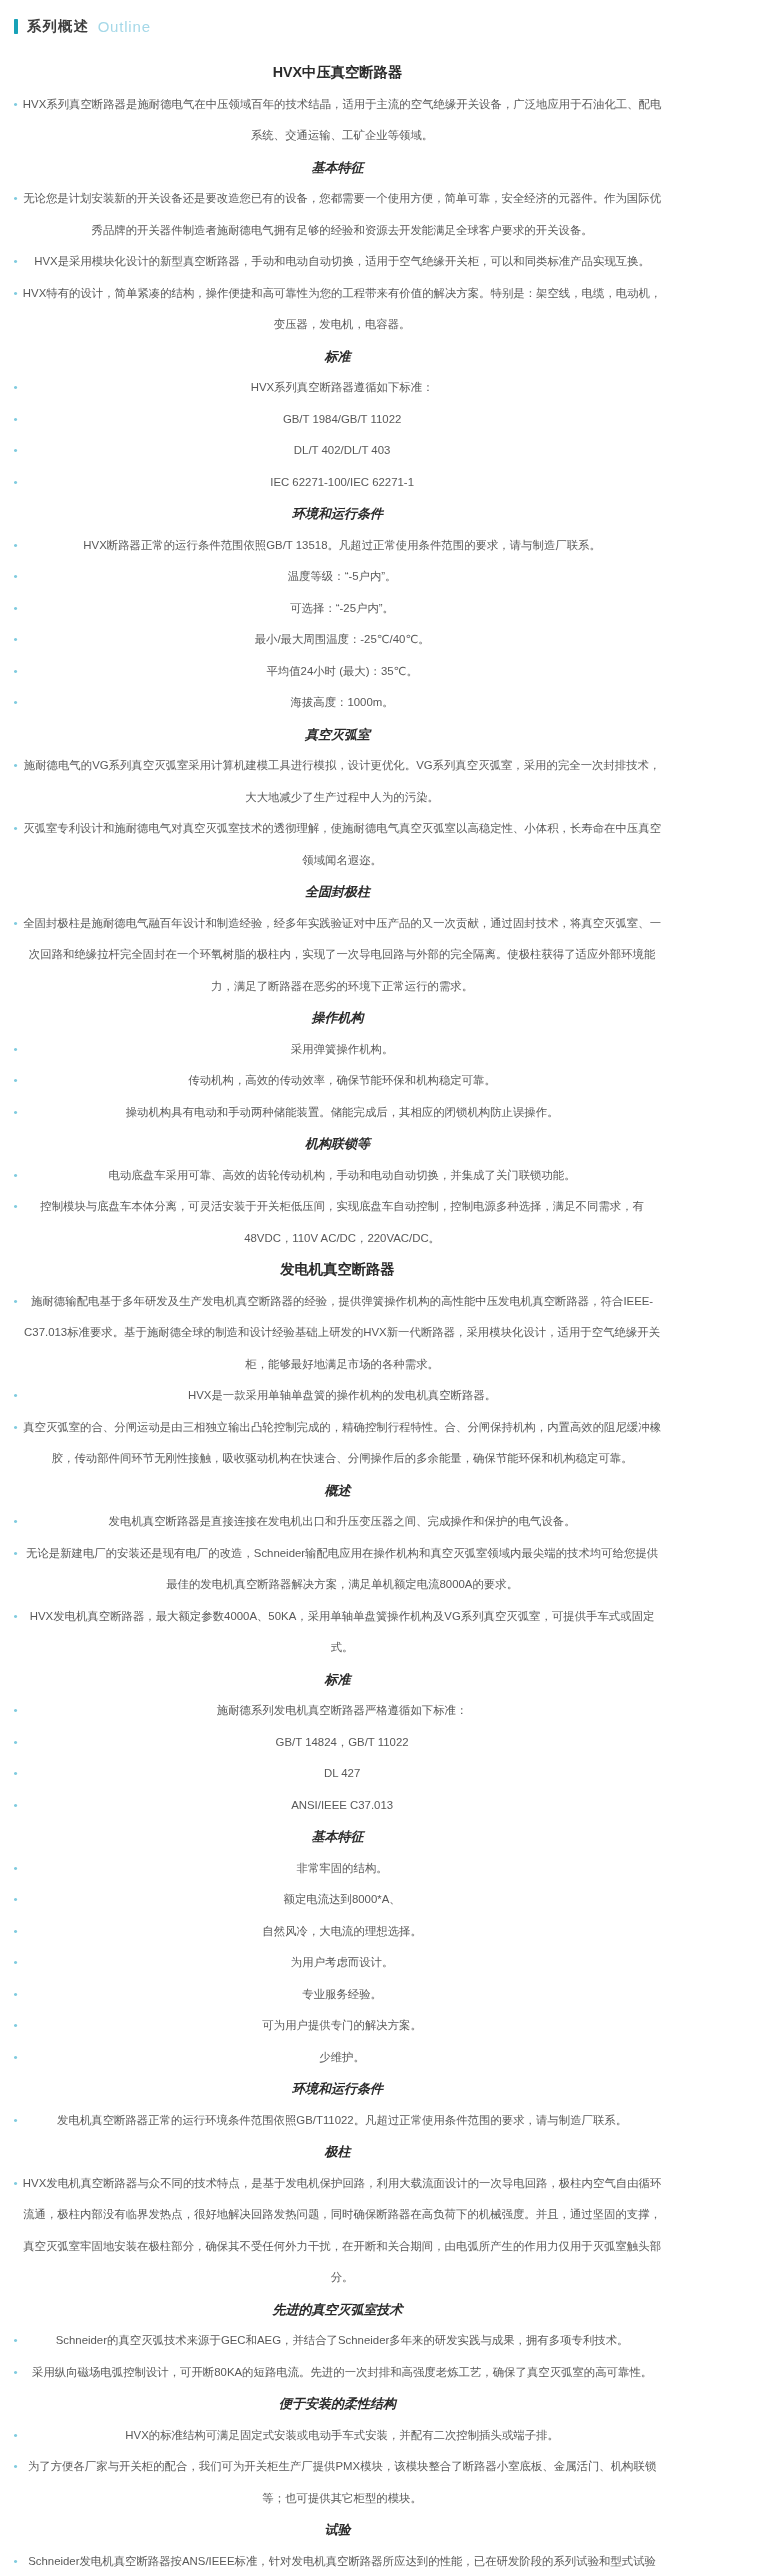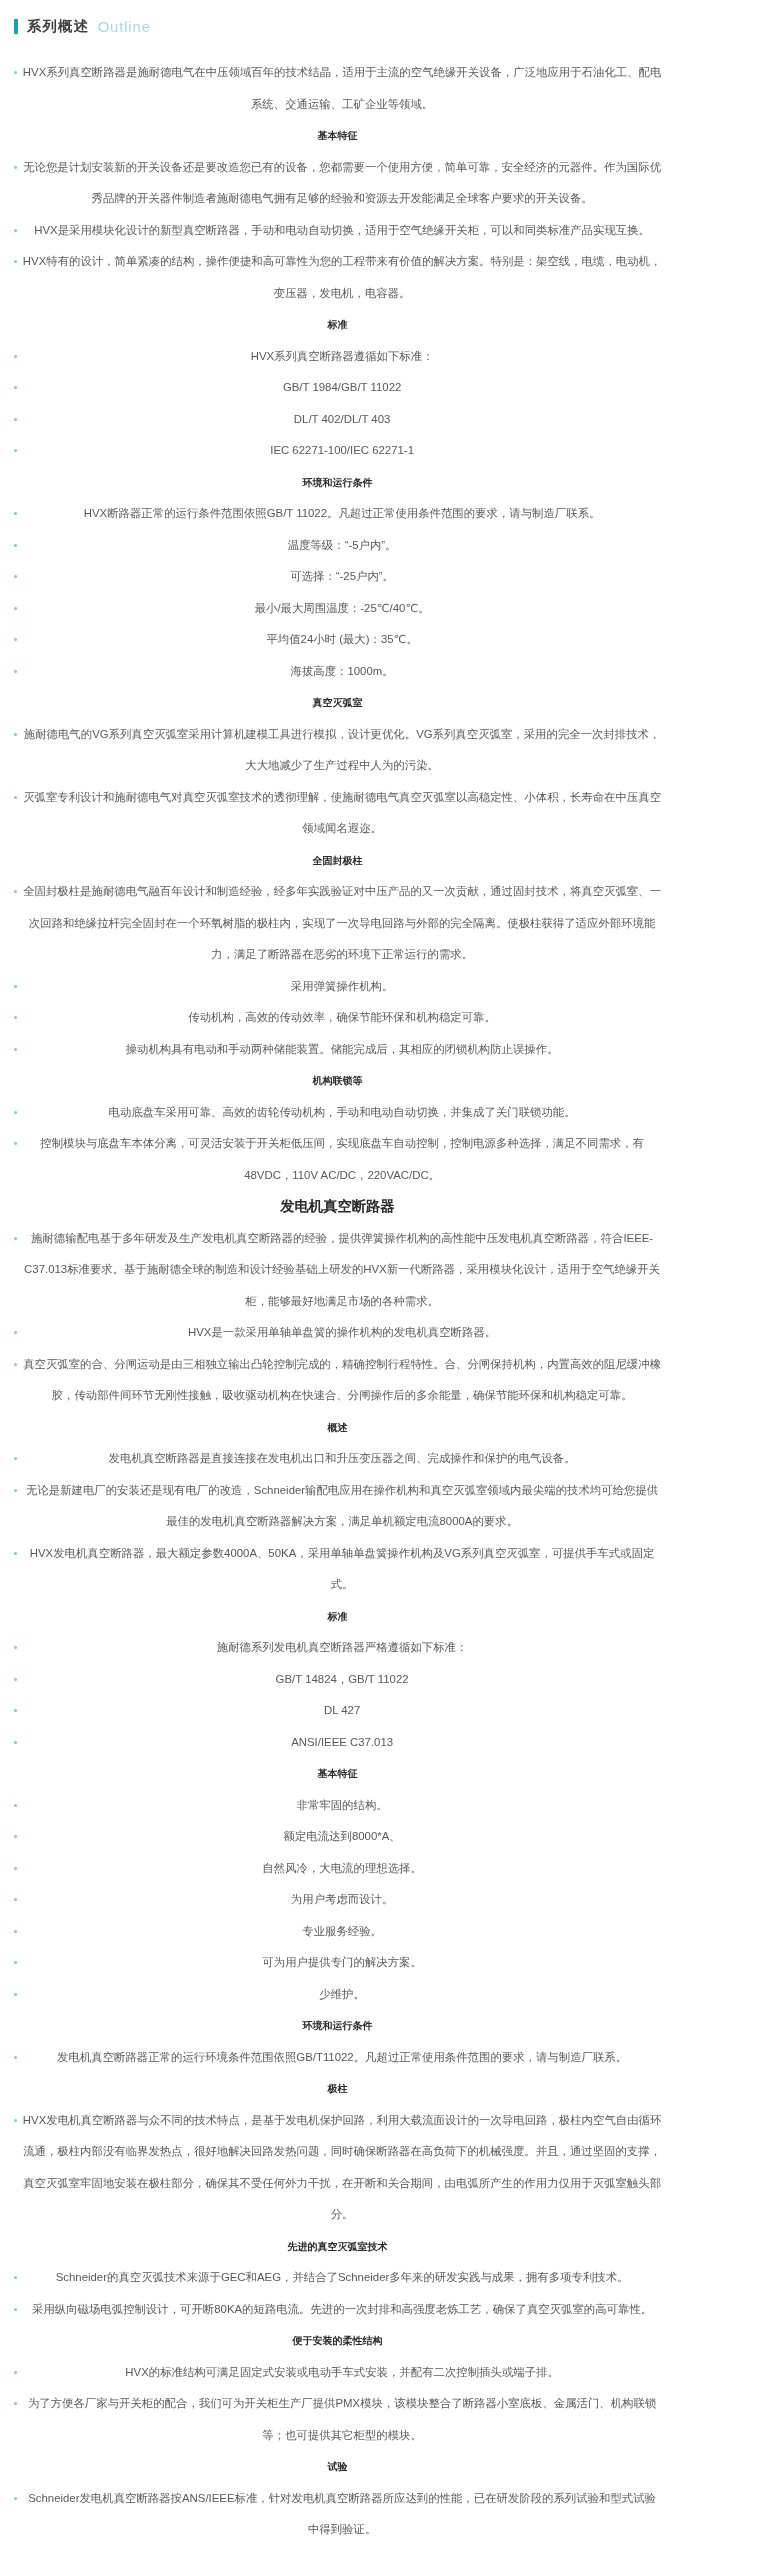--- a/index.html
+++ b/index.html
@@ -43,64 +43,67 @@
     line-height:31.5px;
     color:var(--body);
     margin:0;
   }
   .h1{
     font-size:14.3px;
     font-weight:700;
     color:var(--heading);
   }
   .h2{
-    font-size:10px;
+    font-size:13px;
     font-weight:700;
     color:var(--heading);
+    font-style:italic;
   }
   .bullet{position:relative;padding-left:9.3px;}
   .dot{
     position:absolute;left:0;top:0;
     color:var(--bullet);
     font-size:11.8px;
   }
   .plain{padding-left:9.3px;}
 </style>
 </head>
 <body>
 
 <div class="page">
   <div class="doc-header">
     <span class="accent-bar"></span>
     <span class="title-zh">系列概述</span>
     <span class="title-en">Outline</span>
   </div>
   <div class="content">
+      <div class="line h1">HVX中压真空断路器</div>
       <div class="line bullet"><span class="dot">•</span><span>HVX系列真空断路器是施耐德电气在中压领域百年的技术结晶，适用于主流的空气绝缘开关设备，广泛地应用于石油化工、配电系统、交通运输、工矿企业等领域。</span></div>
       <div class="line h2">基本特征</div>
       <div class="line bullet"><span class="dot">•</span><span>无论您是计划安装新的开关设备还是要改造您已有的设备，您都需要一个使用方便，简单可靠，安全经济的元器件。作为国际优秀品牌的开关器件制造者施耐德电气拥有足够的经验和资源去开发能满足全球客户要求的开关设备。</span></div>
       <div class="line bullet"><span class="dot">•</span><span>HVX是采用模块化设计的新型真空断路器，手动和电动自动切换，适用于空气绝缘开关柜，可以和同类标准产品实现互换。</span></div>
       <div class="line bullet"><span class="dot">•</span><span>HVX特有的设计，简单紧凑的结构，操作便捷和高可靠性为您的工程带来有价值的解决方案。特别是：架空线，电缆，电动机，变压器，发电机，电容器。</span></div>
       <div class="line h2">标准</div>
       <div class="line bullet"><span class="dot">•</span><span>HVX系列真空断路器遵循如下标准：</span></div>
       <div class="line bullet"><span class="dot">•</span><span>GB/T 1984/GB/T 11022</span></div>
       <div class="line bullet"><span class="dot">•</span><span>DL/T 402/DL/T 403</span></div>
       <div class="line bullet"><span class="dot">•</span><span>IEC 62271-100/IEC 62271-1</span></div>
       <div class="line h2">环境和运行条件</div>
-      <div class="line bullet"><span class="dot">•</span><span>HVX断路器正常的运行条件范围依照GB/T 11022。凡超过正常使用条件范围的要求，请与制造厂联系。</span></div>
+      <div class="line bullet"><span class="dot">•</span><span>HVX断路器正常的运行条件范围依照GB/T 13518。凡超过正常使用条件范围的要求，请与制造厂联系。</span></div>
       <div class="line bullet"><span class="dot">•</span><span>温度等级：“-5户内”。</span></div>
       <div class="line bullet"><span class="dot">•</span><span>可选择：“-25户内”。</span></div>
       <div class="line bullet"><span class="dot">•</span><span>最小/最大周围温度：-25℃/40℃。</span></div>
       <div class="line bullet"><span class="dot">•</span><span>平均值24小时 (最大)：35℃。</span></div>
       <div class="line bullet"><span class="dot">•</span><span>海拔高度：1000m。</span></div>
       <div class="line h2">真空灭弧室</div>
       <div class="line bullet"><span class="dot">•</span><span>施耐德电气的VG系列真空灭弧室采用计算机建模工具进行模拟，设计更优化。VG系列真空灭弧室，采用的完全一次封排技术，大大地减少了生产过程中人为的污染。</span></div>
       <div class="line bullet"><span class="dot">•</span><span>灭弧室专利设计和施耐德电气对真空灭弧室技术的透彻理解，使施耐德电气真空灭弧室以高稳定性、小体积，长寿命在中压真空领域闻名遐迩。</span></div>
       <div class="line h2">全固封极柱</div>
       <div class="line bullet"><span class="dot">•</span><span>全固封极柱是施耐德电气融百年设计和制造经验，经多年实践验证对中压产品的又一次贡献，通过固封技术，将真空灭弧室、一次回路和绝缘拉杆完全固封在一个环氧树脂的极柱内，实现了一次导电回路与外部的完全隔离。使极柱获得了适应外部环境能力，满足了断路器在恶劣的环境下正常运行的需求。</span></div>
+      <div class="line h2">操作机构</div>
       <div class="line bullet"><span class="dot">•</span><span>采用弹簧操作机构。</span></div>
       <div class="line bullet"><span class="dot">•</span><span>传动机构，高效的传动效率，确保节能环保和机构稳定可靠。</span></div>
       <div class="line bullet"><span class="dot">•</span><span>操动机构具有电动和手动两种储能装置。储能完成后，其相应的闭锁机构防止误操作。</span></div>
       <div class="line h2">机构联锁等</div>
       <div class="line bullet"><span class="dot">•</span><span>电动底盘车采用可靠、高效的齿轮传动机构，手动和电动自动切换，并集成了关门联锁功能。</span></div>
       <div class="line bullet"><span class="dot">•</span><span>控制模块与底盘车本体分离，可灵活安装于开关柜低压间，实现底盘车自动控制，控制电源多种选择，满足不同需求，有48VDC，110V AC/DC，220VAC/DC。</span></div>
       <div class="line h1">发电机真空断路器</div>
       <div class="line bullet"><span class="dot">•</span><span>施耐德输配电基于多年研发及生产发电机真空断路器的经验，提供弹簧操作机构的高性能中压发电机真空断路器，符合IEEE-C37.013标准要求。基于施耐德全球的制造和设计经验基础上研发的HVX新一代断路器，采用模块化设计，适用于空气绝缘开关柜，能够最好地满足市场的各种需求。</span></div>
       <div class="line bullet"><span class="dot">•</span><span>HVX是一款采用单轴单盘簧的操作机构的发电机真空断路器。</span></div>
       <div class="line bullet"><span class="dot">•</span><span>真空灭弧室的合、分闸运动是由三相独立输出凸轮控制完成的，精确控制行程特性。合、分闸保持机构，内置高效的阻尼缓冲橡胶，传动部件间环节无刚性接触，吸收驱动机构在快速合、分闸操作后的多余能量，确保节能环保和机构稳定可靠。</span></div>

